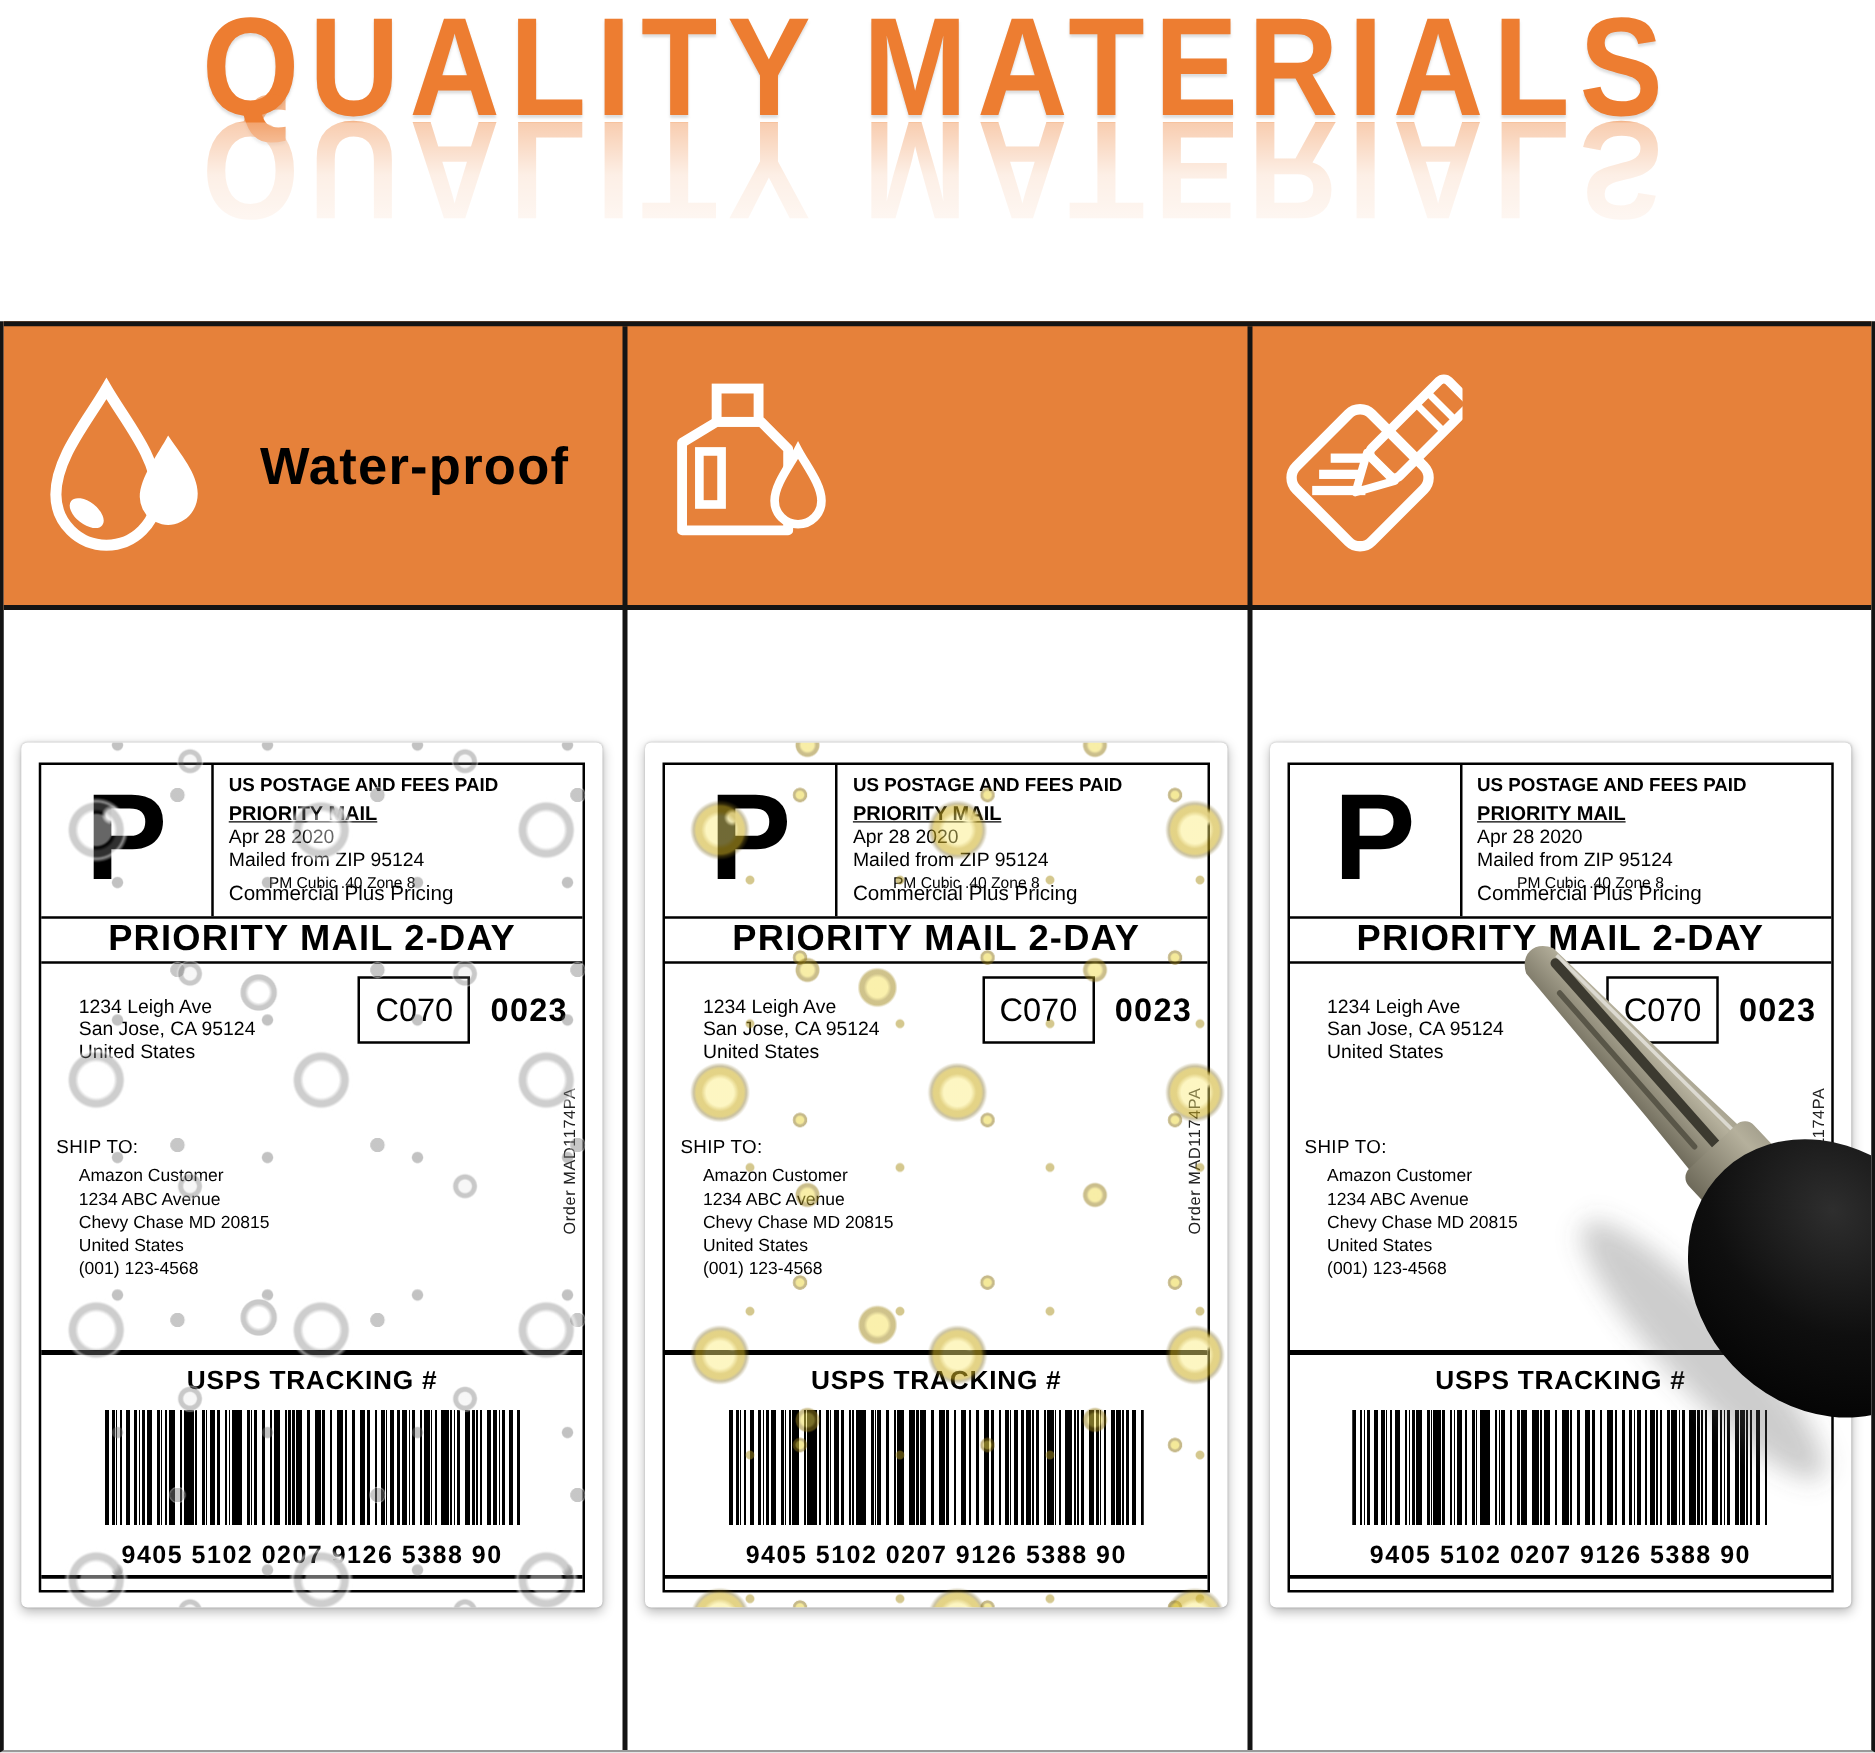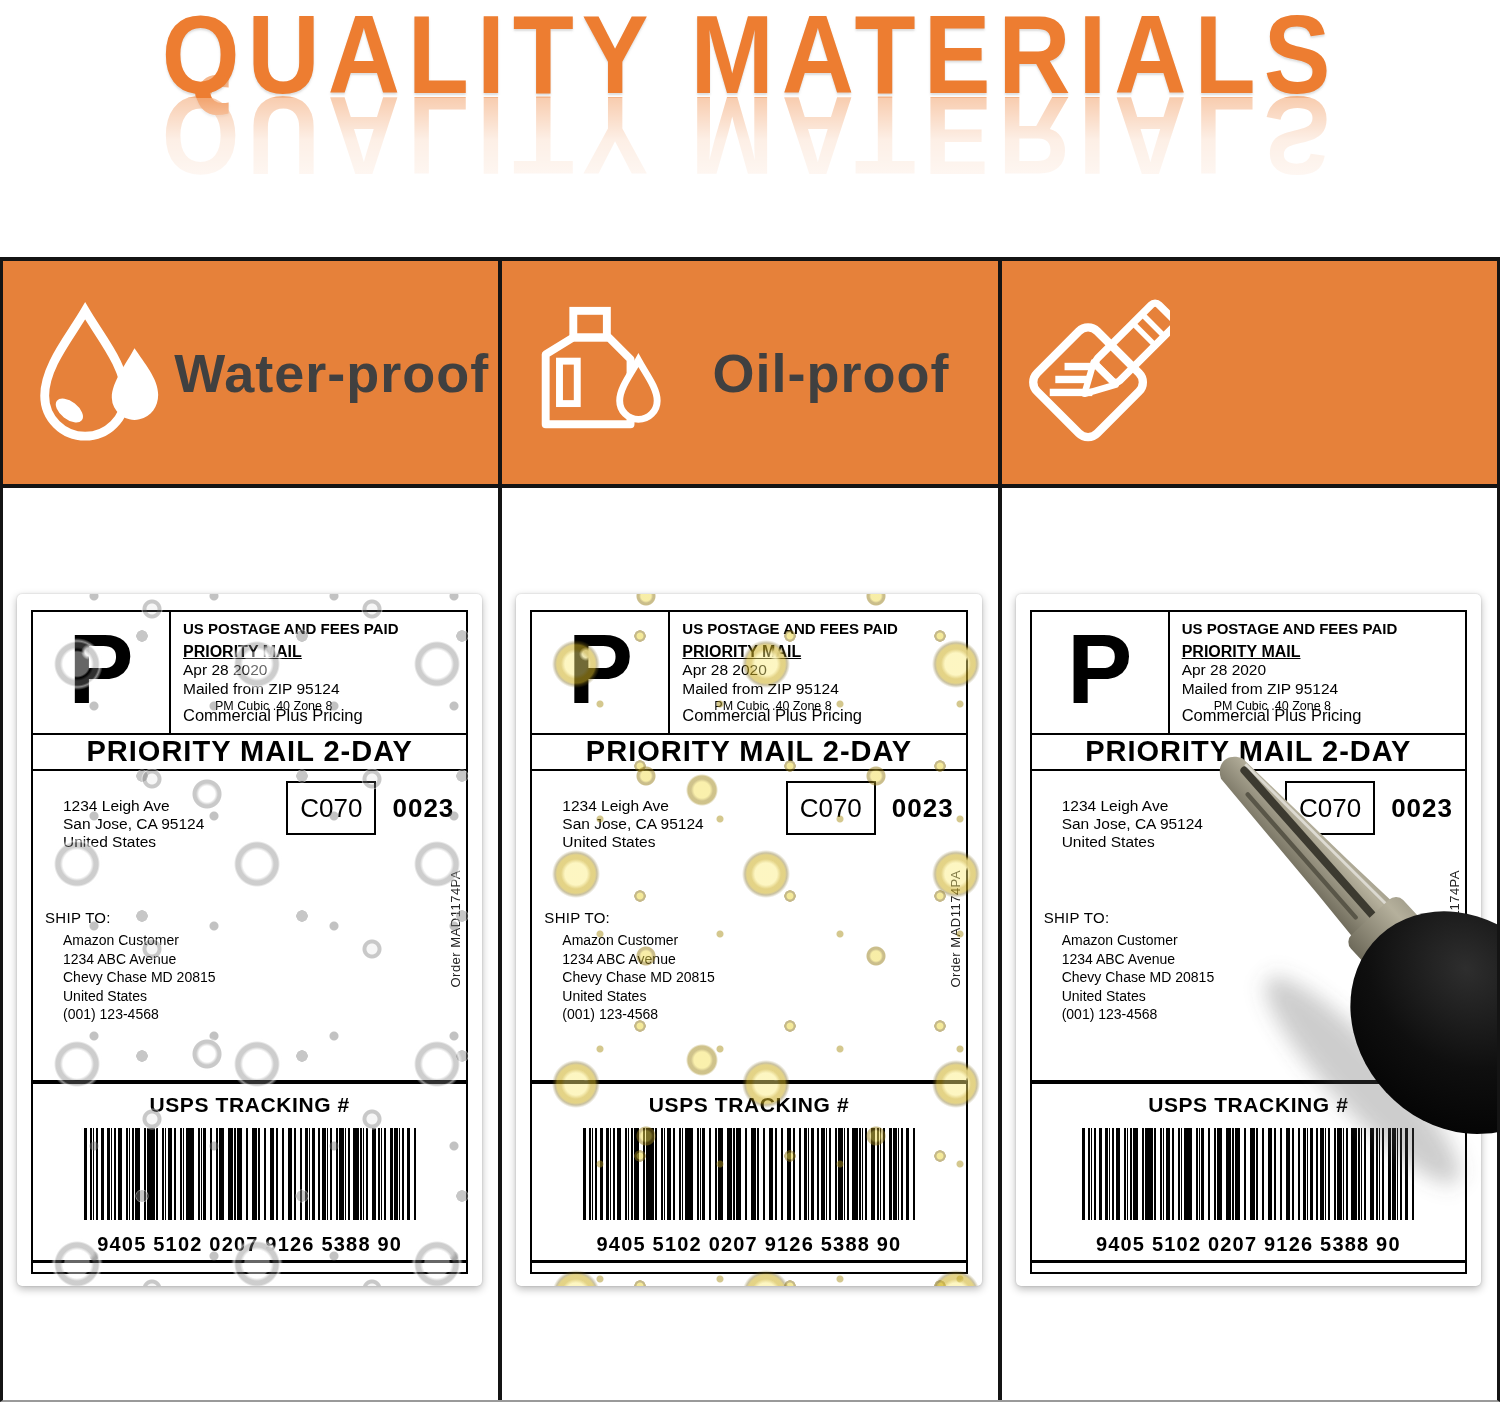--- a/index.html
+++ b/index.html
@@ -27,21 +27,21 @@
   
   .frame{position:absolute;top:257px;left:0;width:1500px;height:1145px;box-sizing:border-box;
     border-left:3px solid var(--frame-black);border-right:3px solid var(--frame-black);
     border-bottom:2px solid #9a9a9a;display:flex;flex-direction:column;}
   .banner{box-sizing:border-box;height:231px;flex:0 0 auto;display:flex;
     border-top:4px solid var(--frame-black);border-bottom:4px solid var(--frame-black);
     background:var(--banner-orange);}
   .feature-cell{flex:1 1 0;display:flex;align-items:center;box-sizing:border-box;min-width:0;}
   .feature-cell:not(:last-child){border-right:4px solid var(--frame-black);}
   .feature-icon{width:148px;height:148px;margin-left:20px;flex:0 0 auto;}
-  .feature-label{flex:1;text-align:center;color:#404040;font-size:54px;font-weight:bold;
+  .feature-label{flex:1;text-align:center;color:#000000;font-size:42px;font-weight:bold;
     letter-spacing:1px;padding-right:6px;}
   .content{flex:1;display:flex;min-height:0;}
   .column{flex:1 1 0;position:relative;box-sizing:border-box;overflow:hidden;min-width:0;}
   .column:not(:last-child){border-right:4px solid var(--frame-black);}
   
   .card{position:absolute;left:14px;right:16px;top:106px;height:692px;background:#fff;
     border-radius:5px;box-shadow:0 3px 9px rgba(0,0,0,.28),0 0 2px rgba(0,0,0,.18);}
   .card .slot{position:absolute;inset:0;}
   .inner{position:absolute;left:14px;right:14px;top:16px;bottom:12px;border:2px solid #000;
     display:flex;flex-direction:column;box-sizing:border-box;}
@@ -119,21 +119,20 @@
       </svg>
       <div class="feature-label">Water-proof</div>
     </div>
     <div class="feature-cell">
       <svg class="feature-icon" viewBox="0 0 150 150">
         <rect x="52" y="12" width="34" height="27" fill="none" stroke="#fff" stroke-width="8"></rect>
         <path d="M24 56 L52 39 L88 39 L110 61 L110 127 L24 127 Z" fill="none" stroke="#fff" stroke-width="8" stroke-linejoin="round"></path>
         <rect x="38" y="63" width="18" height="43" fill="none" stroke="#fff" stroke-width="7"></rect>
         <path d="M118 62 C111 75 99 90 99 103 a19 19 0 0 0 38 0 C137 90 125 75 118 62 Z" fill="#E6813A" stroke="#fff" stroke-width="7"></path>
       </svg>
-      <div class="feature-label">Oil-proof</div>
     </div>
     <div class="feature-cell">
       <svg class="feature-icon" viewBox="0 0 160 150">
         <g transform="rotate(-45 70 85)">
           <rect x="25" y="40" width="92" height="92" rx="14" fill="none" stroke="#fff" stroke-width="9"></rect>
         </g>
         <rect x="46" y="64" width="28" height="8" fill="#fff"></rect>
         <rect x="36" y="78" width="38" height="8" fill="#fff"></rect>
         <rect x="30" y="92" width="46" height="8" fill="#fff"></rect>
         <g transform="rotate(45 105 60)">

